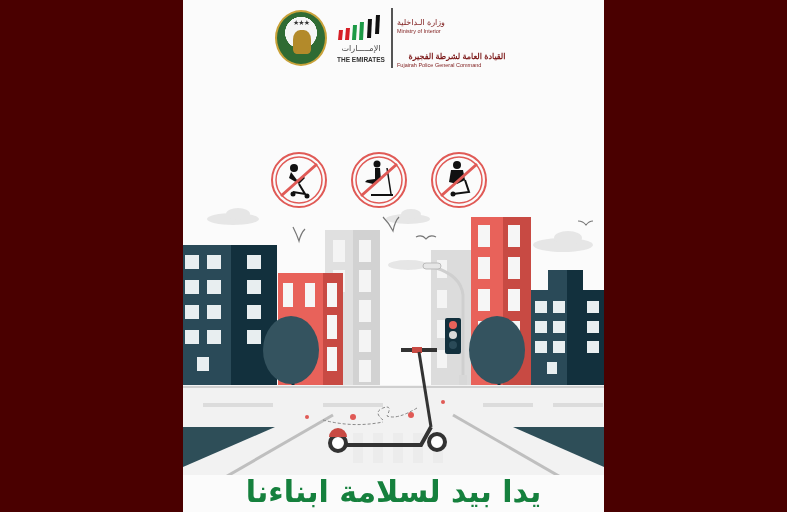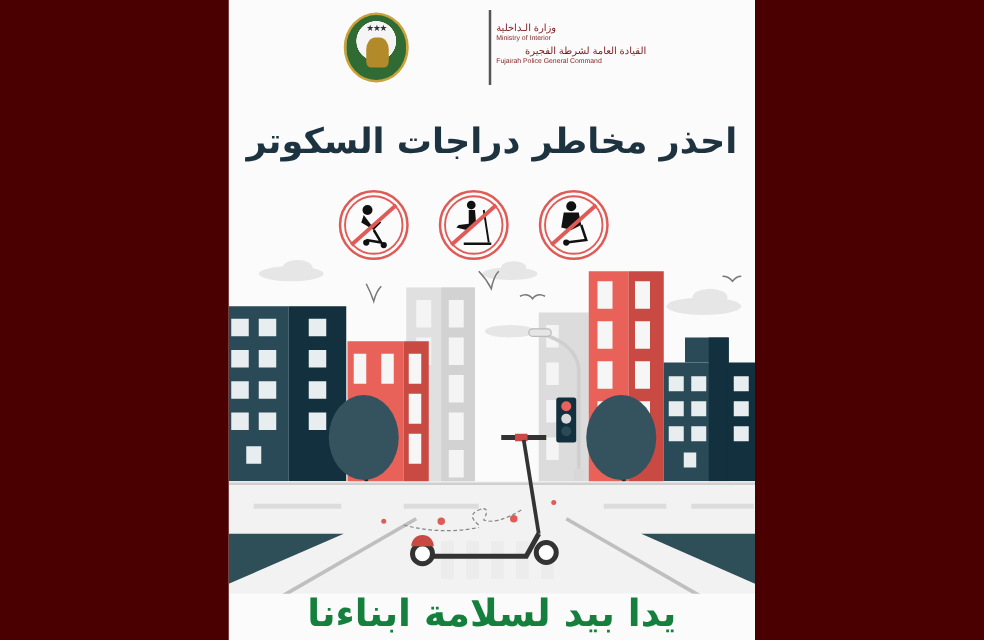--- a/index.html
+++ b/index.html
@@ -11,46 +11,57 @@
   .emblem .falcon { position:absolute; left:16px; top:18px; width:18px; height:24px; background:#b38a2a; border-radius:40% 40% 20% 20%; }
   .emblem .stars { position:absolute; left:0; right:0; top:7px; text-align:center; font-size:7px; color:#333; letter-spacing:-1px; }
   .em-logo { position:absolute; left:60px; top:4px; width:56px; height:56px; }
   .em-bars { position:absolute; left:4px; top:4px; width:48px; height:30px; }
   .em-ar { position:absolute; left:0; width:56px; top:34px; text-align:center; font-size:8px; color:#444; }
   .em-en { position:absolute; left:0; width:56px; top:46px; text-align:center; font-size:6.5px; font-weight:bold; color:#333; font-family:"Liberation Sans", sans-serif; }
   .divider { position:absolute; left:118px; top:2px; width:2px; height:60px; background:#555; }
   .moi { position:absolute; left:124px; top:12px; width:120px; font-family:"Liberation Sans", sans-serif; color:#7f1d1d; }
   .moi .ar1 { font-size:8px; direction:rtl; text-align:left; }
   .moi .en1 { font-size:5.5px; margin-top:1px; }
-  .moi .ar2 { font-size:8px; direction:rtl; text-align:right; margin-top:2px; }
+  .moi .ar2 { font-size:8px; direction:rtl; text-align:center; margin-top:18px;font-weight:bold; }
   .moi .en2 { font-size:5.5px; margin-top:1px; }
   .title { position:absolute; left:0; right:0; top:96px; text-align:center; font-size:28px; font-weight:bold; color:#1e3340; direction:rtl; }
   .bottom-text { position:absolute; left:0; right:0; top:474px; text-align:center; font-size:30px; font-weight:bold; color:#15803d; direction:rtl; }
   .noicon { position:absolute; top:150px; width:60px; height:60px; }
 </style>
 </head>
 <body>
 
 <div class="poster">
 
   <div class="header">
     <div class="emblem">
       <div class="stars">★★★</div>
       <div class="falcon"></div>
+    </div>
+    <div class="em-logo">
+      <svg class="em-bars" viewBox="0 0 48 30">
+        <polygon points="2,16 6,16 5,26 1,26" fill="#d61f26"></polygon>
+        <polygon points="9,14 13,14 12,26 8,26" fill="#d61f26"></polygon>
+        <polygon points="16,11 20,11 19,26 15,26" fill="#1c9a46"></polygon>
+        <polygon points="23,8 27,8 26,26 22,26" fill="#1c9a46"></polygon>
+        <polygon points="31,5 35,5 34,24 30,24" fill="#111"></polygon>
+        <polygon points="39,1 43,1 42,20 38,20" fill="#111"></polygon>
+      </svg>
+      <div class="em-ar">الإمـــــارات</div>
+      <div class="em-en">THE EMIRATES</div>
     </div>
     <div class="divider"></div>
     <div class="moi">
       <div class="ar1">وزارة الـداخلية</div>
       <div class="en1">Ministry of Interior</div>
       <div class="ar2">القيادة العامة لشرطة الفجيرة</div>
       <div class="en2">Fujairah Police General Command</div>
     </div>
   </div>
 
-  <div class="title">احذر مخاطر دراجات السكوتر</div>
 
   <svg class="noicon" style="left:86px" viewBox="0 0 60 60">
     <circle cx="30" cy="30" r="27" fill="none" stroke="#e05a56" stroke-width="2"></circle>
     <circle cx="30" cy="30" r="23" fill="none" stroke="#e05a56" stroke-width="1.5"></circle>
     <circle cx="25" cy="18" r="4" fill="#111"></circle>
     <path d="M22 22 L28 30 L34 26 L36 28 L30 34 L20 28 Z" fill="#111"></path>
     <path d="M30 34 L36 44 L24 42" fill="none" stroke="#111" stroke-width="2"></path>
     <circle cx="24" cy="44" r="2.5" fill="#111"></circle>
       <circle cx="38" cy="46" r="2.5" fill="#111"></circle>
     <line x1="12" y1="46" x2="48" y2="14" stroke="#e05a56" stroke-width="3"></line>

